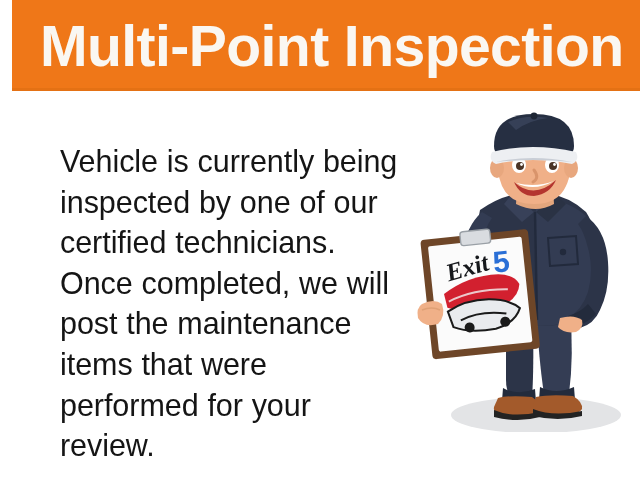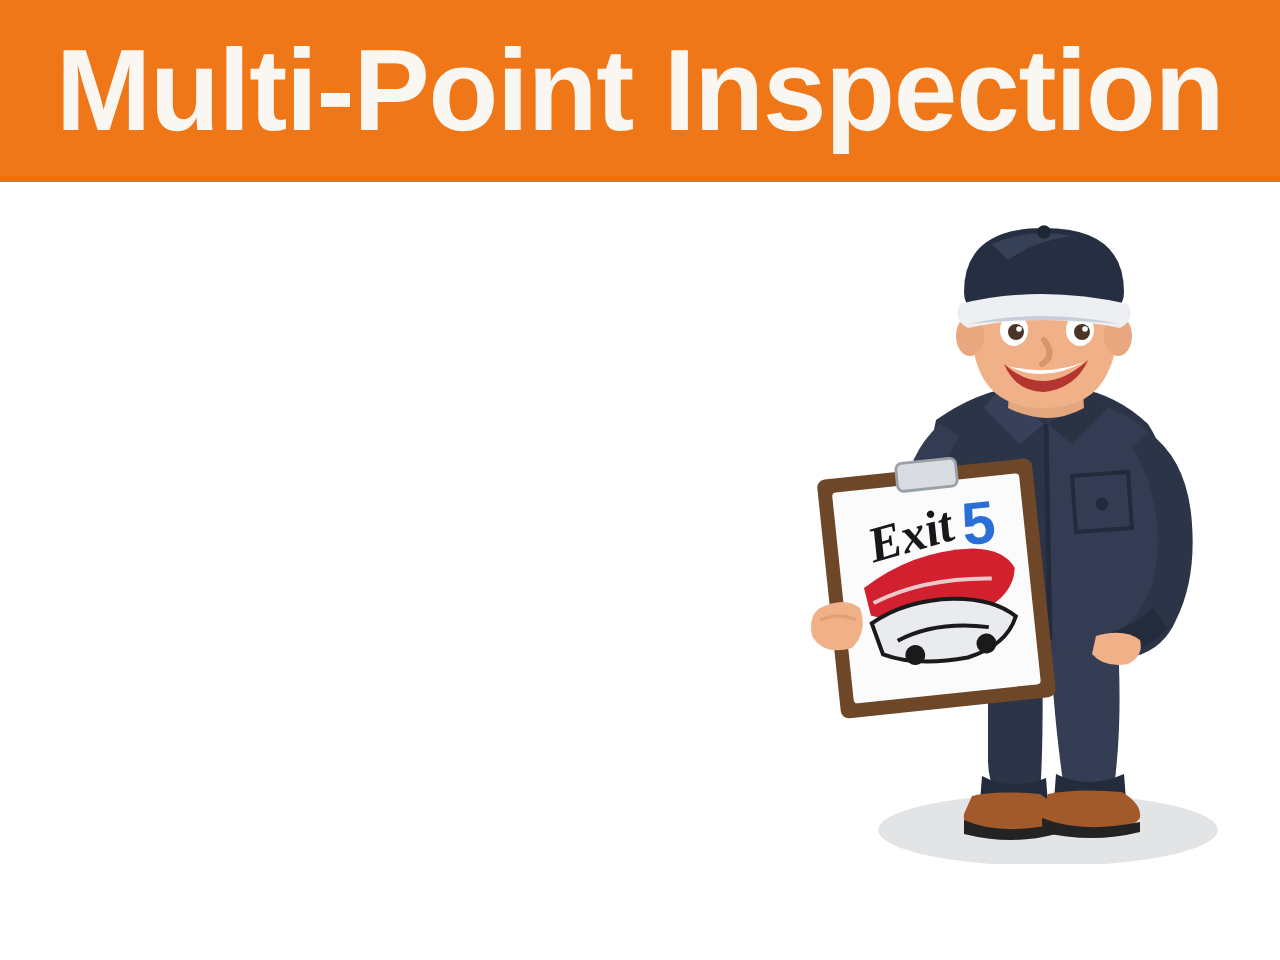--- a/index.html
+++ b/index.html
@@ -11,20 +11,21 @@
     width: 640px;
     height: 480px;
     overflow: hidden;
     font-family: "Liberation Sans", sans-serif;
     position: relative;
   }
   #slide {
     position: absolute;
     inset: 0;
     background: #ffffff;
+    margin-left: 12px;
   }
 
   
   #header-banner {
     position: absolute;
     left: 0;
     top: 0;
     width: 640px;
     height: 91px;
     background: #EF7718;
@@ -84,20 +85,21 @@
 </style>
 </head>
 <body>
 
 <div id="slide">
 
   <div id="header-banner">
     <div id="header-title">Multi-Point Inspection</div>
   </div>
 
+  <div id="body-text">Vehicle is currently being inspected by one of our certified technicians. Once completed, we will post the maintenance items that were performed for your review.</div>
 
   <div id="technician-illustration">
     <svg viewBox="0 0 244 320" xmlns="http://www.w3.org/2000/svg">
       <defs>
         <clipPath id="paperClip">
           <rect x="24" y="130" width="96" height="104" rx="2"></rect>
         </clipPath>
       </defs>
 
       <ellipse cx="128" cy="303" rx="85" ry="18" fill="#E3E4E6"></ellipse>

